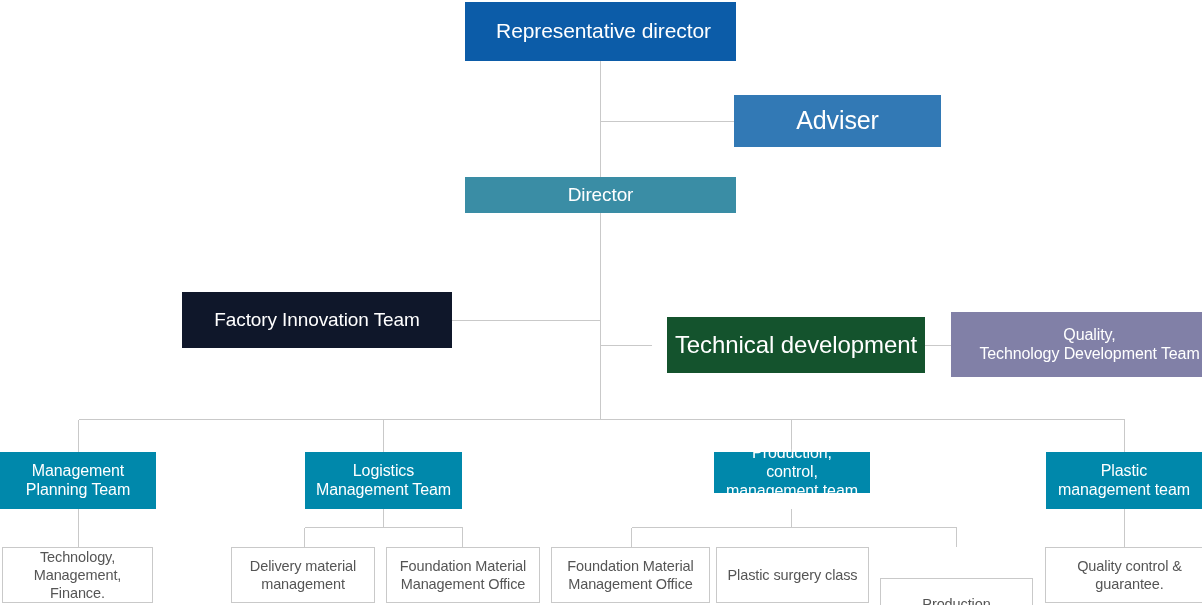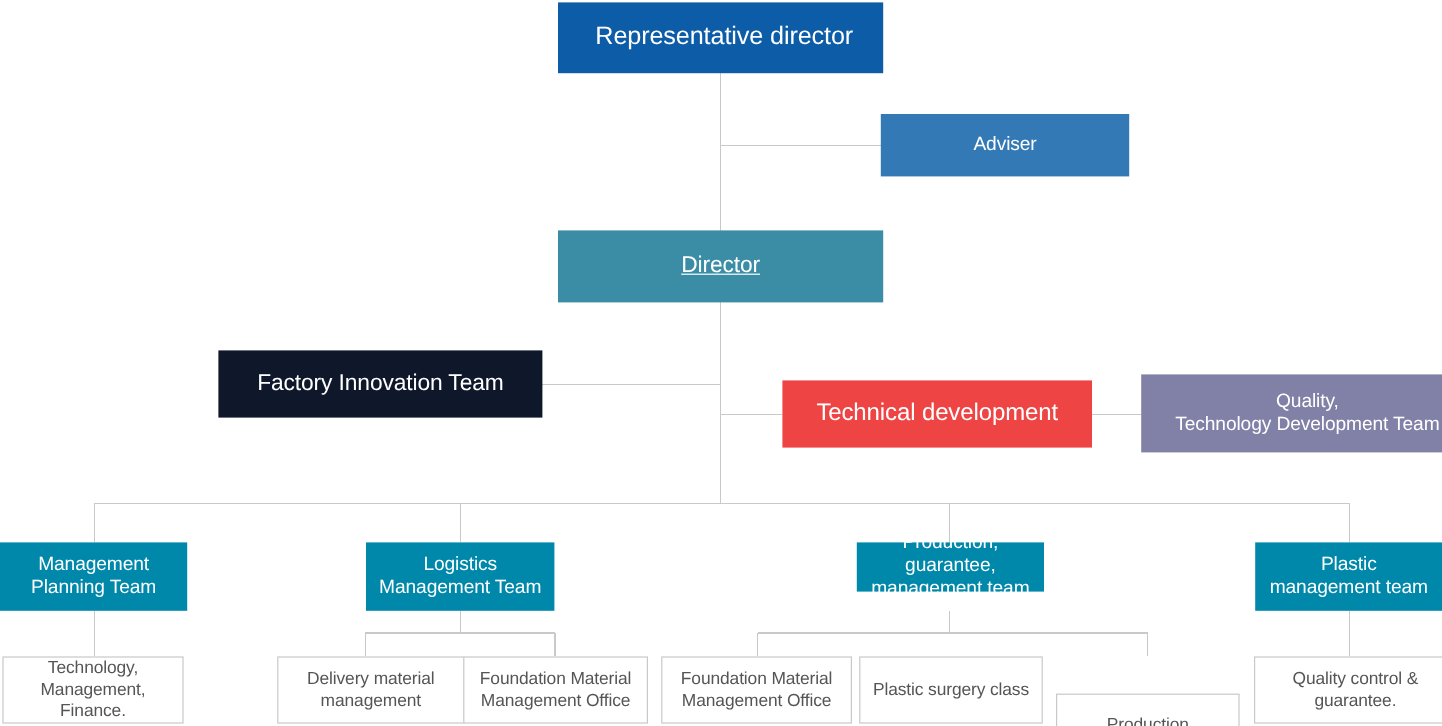--- a/index.html
+++ b/index.html
@@ -39,24 +39,24 @@
     padding: 2px 4px;
   }
   .node .lbl {
     display: block;
     width: 100%;
   }
   .node .lbl span { display: block; }
 
   
   .n-exec      { background: #0c5ca8; font-size: 21px; }
-  .n-adviser   { background: #3279b5; font-size: 16px; }
+  .n-adviser   { background: #3279b5; font-size: 25px; }
   .n-director  { background: #3a8da5; font-size: 19px; }
   .n-slate     { background: #0f172a; font-size: 19px; }
-  .n-purple    { background: #ef4444; font-size: 20px; }
+  .n-purple    { background: #14532d; font-size: 24px; margin-left: 15px; }
   .n-purple-sm { background: #8180a7; font-size: 16px; }
   .n-teal      { background: #0088ab; font-size: 16px; }
   .n-leaf {
     background: #ffffff;
     border: 1px solid #c9c9c9;
     color: #555555;
     font-size: 14.5px;
     line-height: 1.25;
   }
 </style>
@@ -102,21 +102,21 @@
   </svg>
 
   <div class="node n-exec" style="left:465px; top:2px; width:271px; height:59px;padding-left:10px;">
     <span class="lbl">Representative director</span>
   </div>
 
   <div class="node n-adviser" style="left:734px; top:95px; width:207px; height:52px;">
     <span class="lbl">Adviser</span>
   </div>
 
-  <div class="node n-director" style="left:465px; top:192px; width:271px; height:60px;text-decoration:underline;">
+  <div class="node n-director" style="left:465px; top:177px; width:271px; height:36px;">
     <span class="lbl">Director</span>
   </div>
 
   <div class="node n-slate" style="left:182px; top:292px; width:270px; height:56px;">
     <span class="lbl">Factory Innovation Team</span>
   </div>
 
   <div class="node n-purple" style="left:652px; top:317px; width:258px; height:56px;">
     <span class="lbl">Technical development</span>
   </div>
@@ -138,40 +138,40 @@
   <div class="node n-teal" style="left:305px; top:452px; width:157px; height:57px;">
     <span class="lbl">
       <span>Logistics</span>
       <span>Management Team</span>
     </span>
   </div>
 
   <div class="node n-teal" style="left:714px; top:452px; width:156px; height:41px;">
     <span class="lbl">
       <span>Production,</span>
-      <span>guarantee,</span>
+      <span>control,</span>
       <span>management team</span>
     </span>
   </div>
 
   <div class="node n-teal" style="left:1046px; top:452px; width:156px; height:57px;">
     <span class="lbl">
       <span>Plastic</span>
       <span>management team</span>
     </span>
   </div>
 
   <div class="node n-leaf" style="left:2px; top:547px; width:151px; height:56px;">
     <span class="lbl">
       <span>Technology,</span>
       <span>Management, Finance.</span>
     </span>
   </div>
 
-  <div class="node n-leaf" style="left:231px; top:547px; width:156px; height:56px;">
+  <div class="node n-leaf" style="left:231px; top:547px; width:144px; height:56px;">
     <span class="lbl">
       <span>Delivery material</span>
       <span>management</span>
     </span>
   </div>
 
   <div class="node n-leaf" style="left:386px; top:547px; width:154px; height:56px;">
     <span class="lbl">
       <span>Foundation Material</span>
       <span>Management Office</span>

